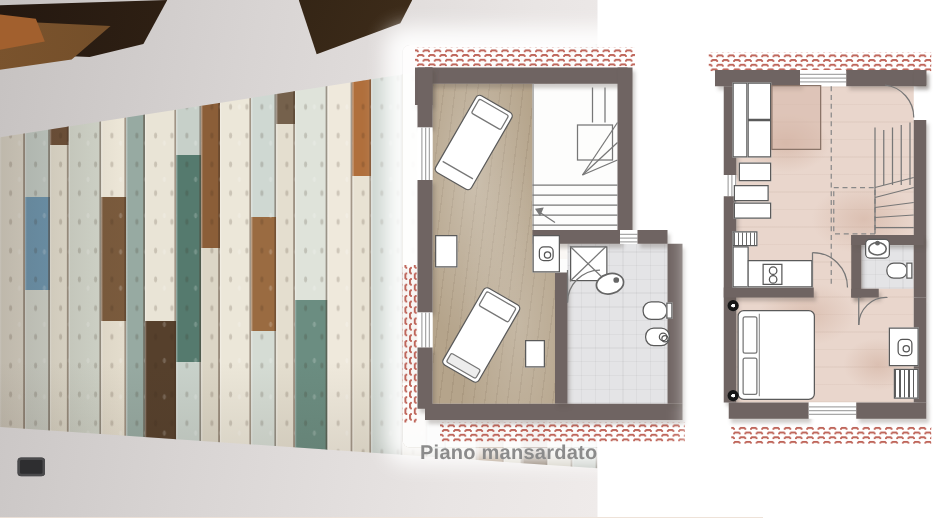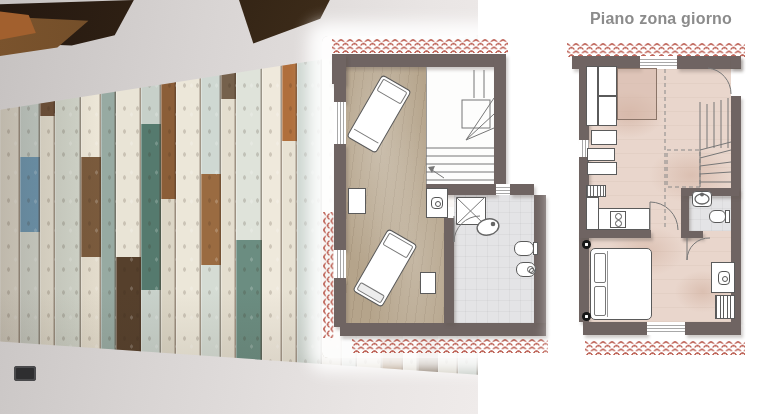--- a/index.html
+++ b/index.html
@@ -298,14 +298,14 @@
         <path d="M122 222 A22 22 0 0 1 145 200"></path>
         <line x1="122" y1="200" x2="122" y2="222"></line>
       </g>
       <g stroke="#666" stroke-width="1.3" fill="#fff">
         <ellipse cx="137" cy="161" rx="7" ry="5"></ellipse>
         <circle cx="137" cy="156.5" r="1.3" fill="#666"></circle>
       </g>
     </svg>
   </div>
 
-  <div class="plan-label" style="left:590px;top:10px;">Piano zona giorno</div>
+  <div class="plan-label" style="left:336px;top:354px;">Piano mansardato</div>
 </div>
 
 </body></html>

